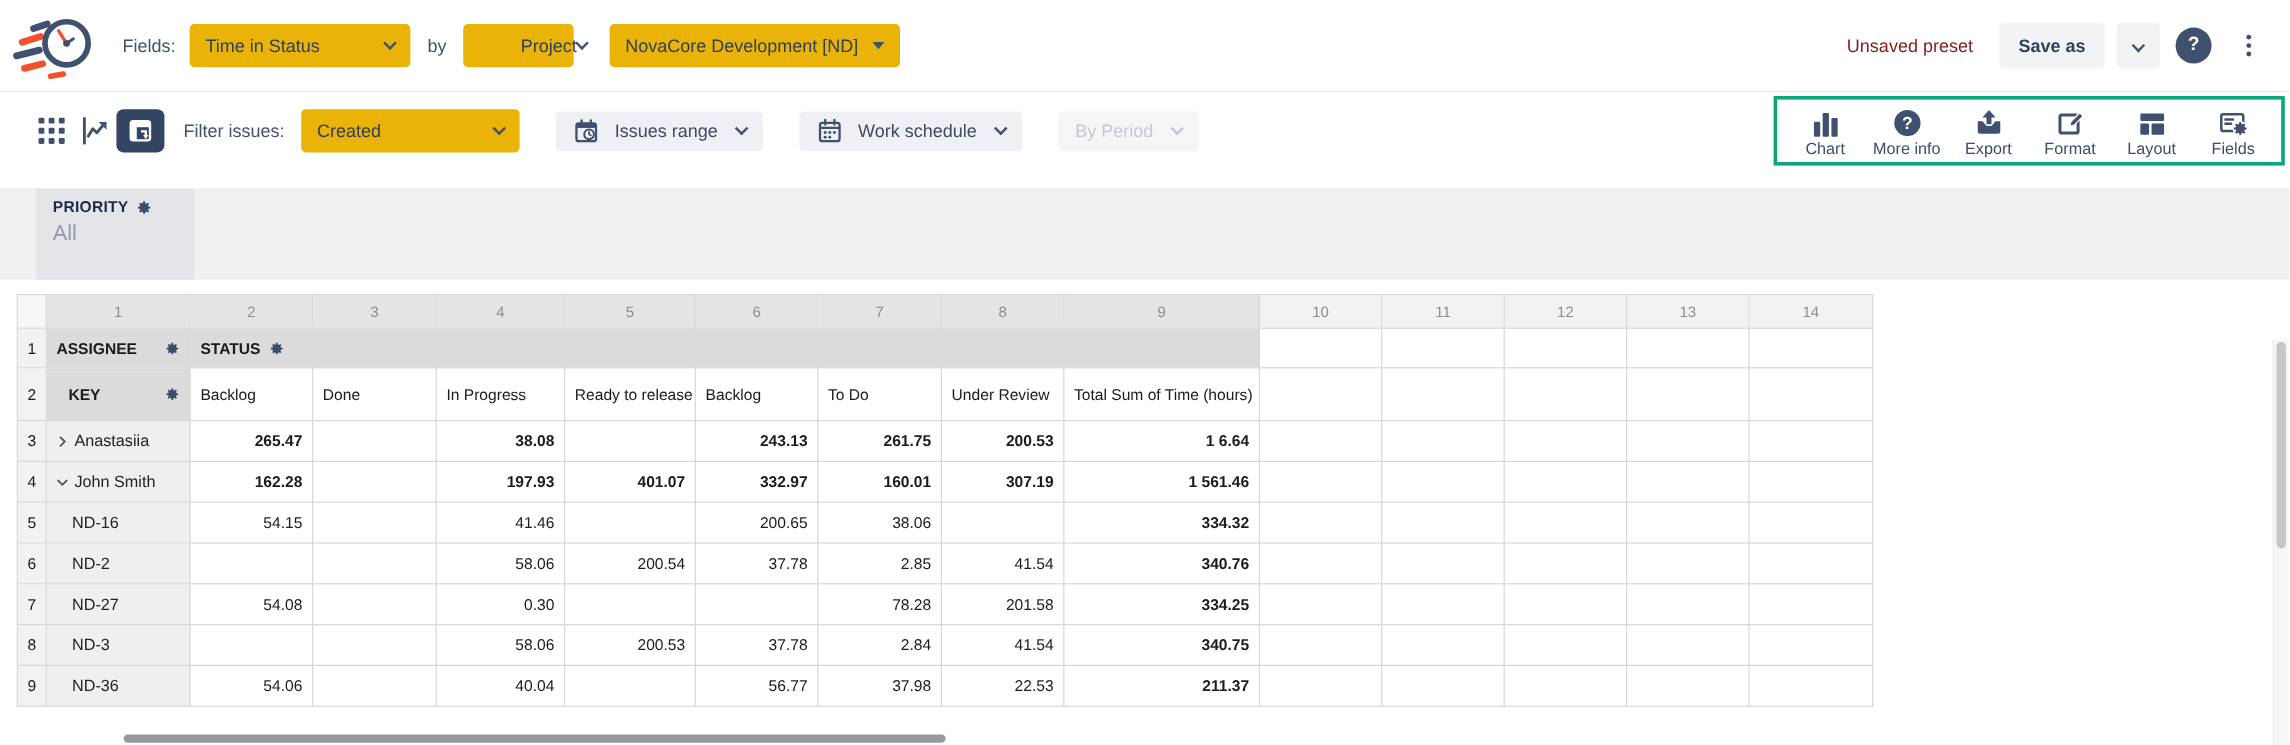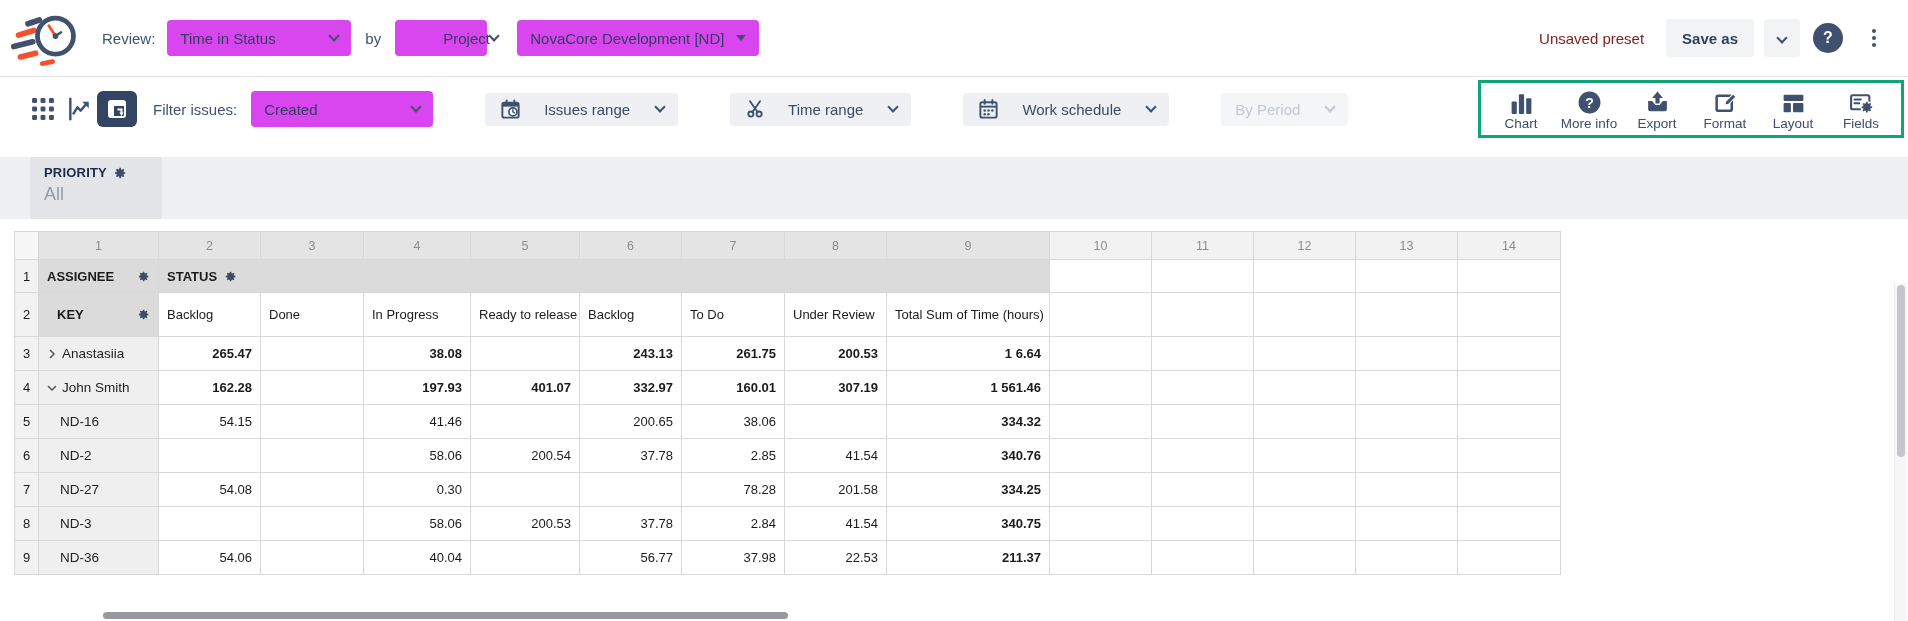--- a/index.html
+++ b/index.html
@@ -7,21 +7,21 @@
   body {
     width:1908px; height:621px; overflow:hidden; position:relative;
     background:#fff; font-family:"Liberation Sans", sans-serif; color:#42526e;
   }
   
   .topbar { height:77px; display:flex; align-items:center; padding-left:10px;
             border-bottom:1px solid #e2e4e9; background:#fff; }
   .lbl { color:#42526e; font-size:15px; }
   .report-lbl { margin:0 12px 0 20px; }
   .by-lbl { margin:0 14px; }
-  .dd { background:#d946ef; border-radius:4px; height:36px; display:flex; align-items:center;
+  .dd { background:#eab308; border-radius:4px; height:36px; display:flex; align-items:center;
         padding:0 13px; color:#2f3f5c; font-size:15px; font-weight:500; cursor:pointer; }
   .dd-report { width:184px; }
   .dd-groupby { width:92px;padding-left:48px; }
   .dd-project { width:242px; margin-left:30px; }
   .chev { width:8px; height:8px; border-right:2px solid #42526e; border-bottom:2px solid #42526e;
           transform:rotate(45deg); margin-left:auto; margin-top:-4px; flex:none; }
   .caret { width:0; height:0; border-left:5px solid transparent; border-right:5px solid transparent;
            border-top:6px solid #42526e; margin-left:auto; flex:none; }
   .preset { margin-left:auto; color:#7f1d1d; font-size:15px; }
   .btn { background:#f2f3f5; border:none; border-radius:4px; height:38px; color:#2f3f5c;
@@ -36,31 +36,31 @@
   .kebab i { width:4px; height:4px; border-radius:50%; background:#3f516e; }
   .btn-kebab { margin-right:16px; }
   
   .toolbar { height:64px; display:flex; align-items:center; padding-left:25px; position:relative; background:#fff; }
   .viewbtn { width:36px; height:36px; display:flex; align-items:center; justify-content:center;
              border-radius:6px; cursor:pointer; flex:none; }
   .viewbtn.active { background:#344563; width:40px; }
   .filter-lbl { margin:0 14px 0 16px; font-size:15px; }
   .dd-created { width:182px; }
   .tb-btn { background:#eff0f3; border-radius:4px; height:33px; display:flex; align-items:center;
-            gap:22px; padding:0 14px; color:#3c4a63; font-size:15px; margin-left:52px; cursor:pointer; flex:none; }
+            gap:12px; padding:0 14px; color:#3c4a63; font-size:15px; margin-left:30px; cursor:pointer; flex:none; }
   .tb-btn .chev { margin-left:4px; }
   .tb-btn.disabled { color:#c3c9d2; background:#f4f5f7; cursor:default; }
   .tb-btn.disabled .chev { border-color:#c3c9d2; }
   .actions-box { position:absolute; right:4px; top:3px; height:58px; border:3px solid #0ca678;
                  display:flex; align-items:center; padding:2px 6px; background:#fff; }
   .action { width:68px; display:flex; flex-direction:column; align-items:center; gap:1px;
             color:#3b4d6b; font-size:13.5px; cursor:pointer; }
   .action .aicon { height:27px; display:flex; align-items:flex-end; }
   
-  .priority-strip { margin-top:16px; height:62px; background:#eff0f2; padding-left:30px;
+  .priority-strip { margin-top:16px; height:76px; background:#eff0f2; padding-left:30px;
                     display:flex; align-items:stretch; }
   .priority-box { background:#e3e5e9; min-width:132px; padding:8px 14px 0 14px; cursor:pointer; }
   .priority-title { display:flex; align-items:center; gap:6px; font-size:13px; font-weight:bold;
                     color:#1c2b4a; letter-spacing:.2px; }
   .priority-val { color:#939aa7; font-size:18px; margin-top:4px; }
   
   table.grid { margin:12px 0 0 14px; border-collapse:collapse; table-layout:fixed; width:1546px;
                font-family:"Liberation Sans", sans-serif; }
   .grid th, .grid td { border:1px solid #d8d8d8; padding:0 8px; font-size:13px; color:#1b1b1b;
                        overflow:hidden; white-space:nowrap; }
@@ -102,21 +102,21 @@
       <line x1="9" y1="27" x2="25" y2="22" stroke="#f4502c" stroke-width="6" stroke-linecap="round"></line>
       <line x1="4" y1="39" x2="24" y2="34" stroke="#3f516e" stroke-width="6" stroke-linecap="round"></line>
       <line x1="11" y1="50" x2="27" y2="46" stroke="#f4502c" stroke-width="6" stroke-linecap="round"></line>
       <line x1="34" y1="57" x2="45" y2="55" stroke="#f4502c" stroke-width="5" stroke-linecap="round"></line>
       <circle cx="48" cy="28" r="19" fill="#fff" stroke="#3f516e" stroke-width="5"></circle>
       <line x1="48" y1="28" x2="41" y2="17" stroke="#f4502c" stroke-width="3" stroke-linecap="round"></line>
       <line x1="48" y1="28" x2="54" y2="24" stroke="#3f516e" stroke-width="2.5" stroke-linecap="round"></line>
       <circle cx="48" cy="28" r="3" fill="#3f516e"></circle>
     </svg>
   </span>
-  <span class="lbl report-lbl">Review:</span>
+  <span class="lbl report-lbl">Fields:</span>
   <div class="dd dd-report">
     <span>Time in Status</span>
     <span class="chev"></span>
   </div>
   <span class="lbl by-lbl">by</span>
   <div class="dd dd-groupby">
     <span>Project</span>
     <span class="chev"></span>
   </div>
   <div class="dd dd-project">
@@ -178,30 +178,20 @@
   <div class="tb-btn">
     <svg width="23" height="23" viewBox="0 0 24 24">
       <rect x="3.5" y="5" width="17" height="15.5" rx="2" fill="none" stroke="#3f516e" stroke-width="2"></rect>
       <rect x="3.5" y="5" width="17" height="4" fill="#3f516e"></rect>
       <line x1="8" y1="2.5" x2="8" y2="6.5" stroke="#3f516e" stroke-width="2" stroke-linecap="round"></line>
       <line x1="16" y1="2.5" x2="16" y2="6.5" stroke="#3f516e" stroke-width="2" stroke-linecap="round"></line>
       <circle cx="14.5" cy="14.5" r="4.2" fill="#fff" stroke="#3f516e" stroke-width="1.8"></circle>
       <path d="M14.5 12.3v2.2l1.6 1" fill="none" stroke="#3f516e" stroke-width="1.5" stroke-linecap="round"></path>
     </svg>
     <span>Issues range</span>
-    <span class="chev"></span>
-  </div>
-  <div class="tb-btn">
-    <svg width="22" height="22" viewBox="0 0 24 24">
-      <circle cx="7.5" cy="17.5" r="2.8" fill="none" stroke="#3f516e" stroke-width="2"></circle>
-      <circle cx="16.5" cy="17.5" r="2.8" fill="none" stroke="#3f516e" stroke-width="2"></circle>
-      <line x1="6.5" y1="3.5" x2="14.8" y2="15.3" stroke="#3f516e" stroke-width="2" stroke-linecap="round"></line>
-      <line x1="17.5" y1="3.5" x2="9.2" y2="15.3" stroke="#3f516e" stroke-width="2" stroke-linecap="round"></line>
-    </svg>
-    <span>Time range</span>
     <span class="chev"></span>
   </div>
   <div class="tb-btn">
     <svg width="23" height="23" viewBox="0 0 24 24">
       <rect x="3.5" y="4.5" width="17" height="16" rx="2" fill="none" stroke="#3f516e" stroke-width="2"></rect>
       <path d="M3.5 9h17" stroke="#3f516e" stroke-width="2"></path>
       <line x1="8" y1="2" x2="8" y2="6" stroke="#3f516e" stroke-width="2" stroke-linecap="round"></line>
       <line x1="16" y1="2" x2="16" y2="6" stroke="#3f516e" stroke-width="2" stroke-linecap="round"></line>
       <circle cx="8" cy="13" r="1.3" fill="#3f516e"></circle>
         <circle cx="12" cy="13" r="1.3" fill="#3f516e"></circle>

